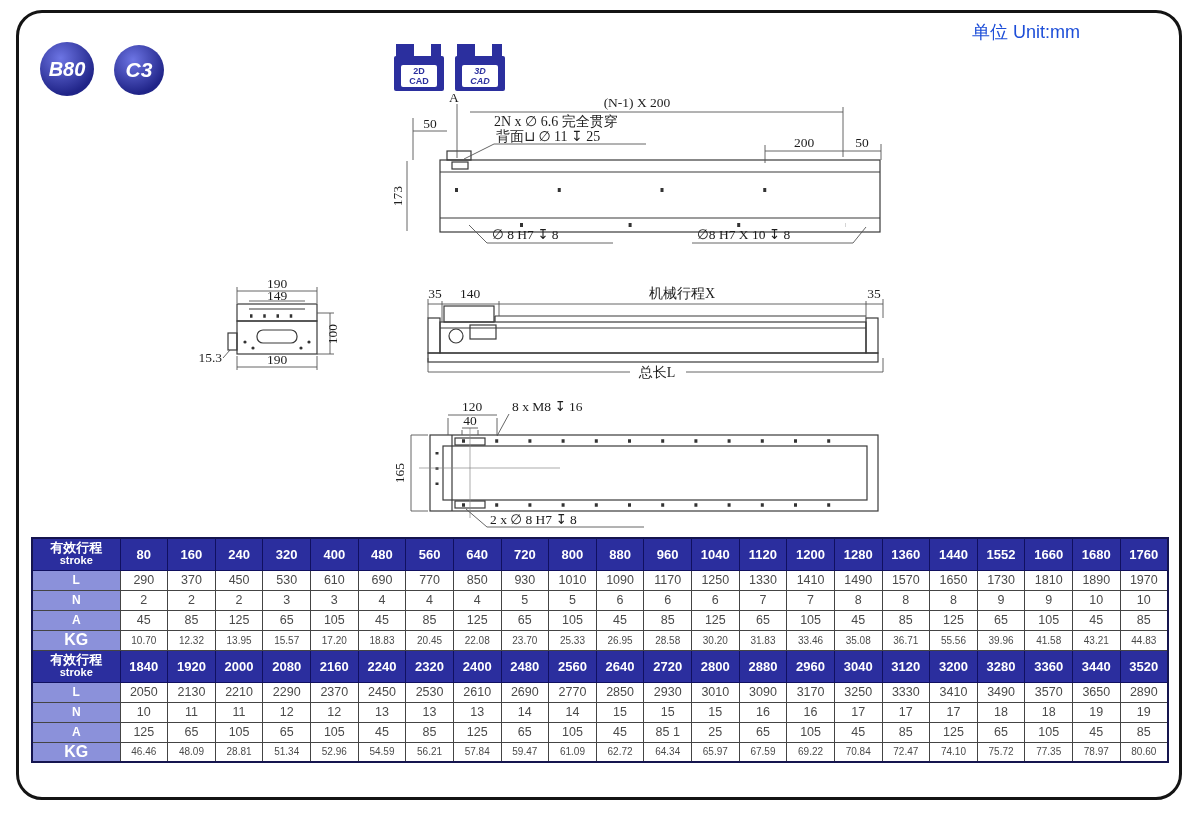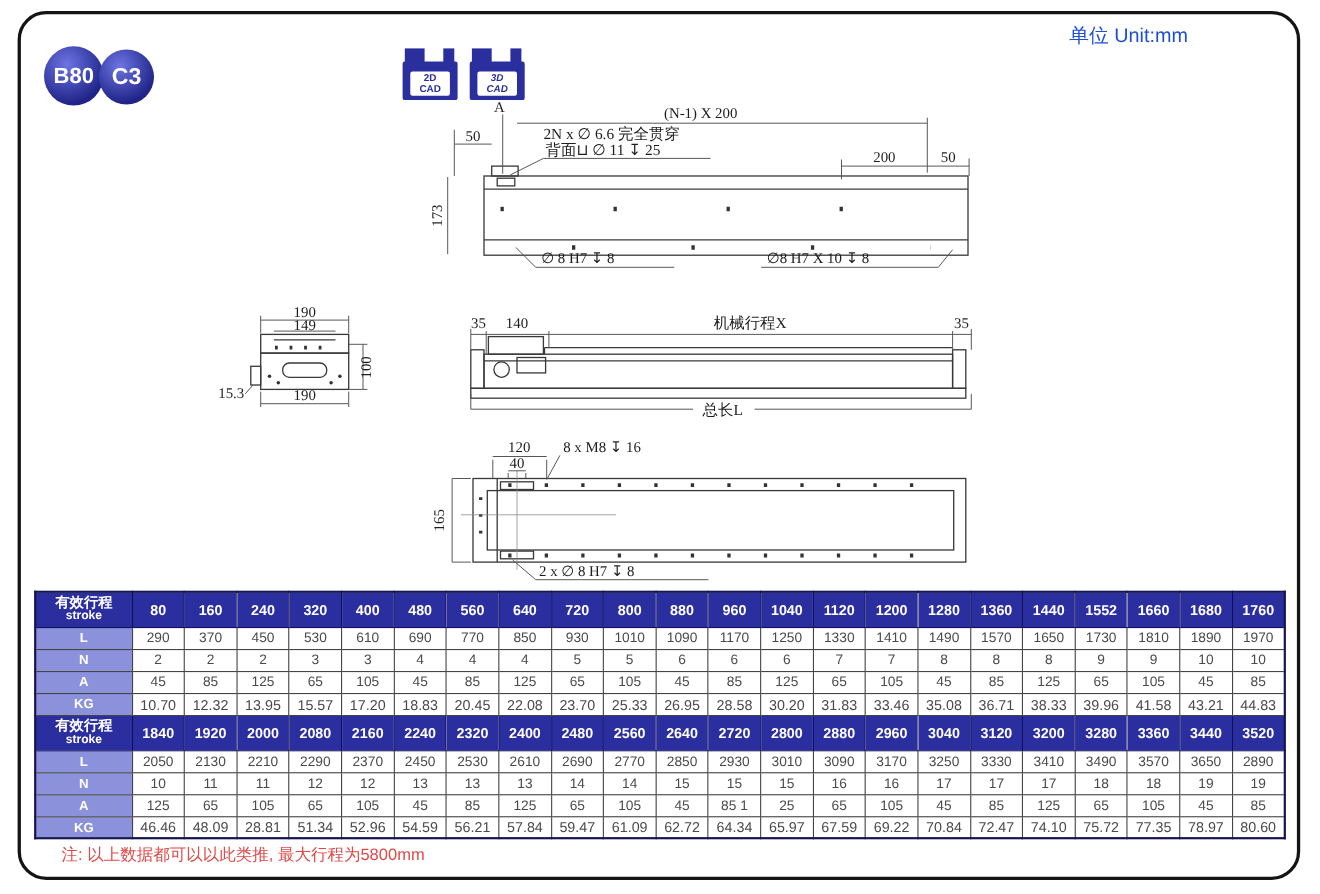--- a/index.html
+++ b/index.html
@@ -3,26 +3,26 @@
 <meta charset="utf-8">
 <style>
   :root{ --navy:#2b2e9e; --lav:#8b91da; --red:#dd4a48; --badge:#2b2f9e; }
   *{margin:0;padding:0;box-sizing:border-box;}
   html,body{width:1200px;height:813px;background:#fff;overflow:hidden;
     font-family:"Liberation Sans",sans-serif;}
   .canvas{position:relative;width:1200px;height:813px;background:#fff;}
   .frame{position:absolute;left:16px;top:10px;width:1166px;height:790px;
     border:3px solid #141414;border-radius:26px;}
   .badge{position:absolute;border-radius:50%;display:flex;align-items:center;justify-content:center;
-    color:#fff;font-weight:bold;background:radial-gradient(circle at 38% 30%,#6d75e4,#202488 72%);}
+    color:#fff;font-weight:bold;background:radial-gradient(circle at 38% 30%,#6d75e4,#202488 72%);font-style:italic;}
   .b80{left:40px;top:42px;width:54px;height:54px;font-size:20px;}
-  .c3{left:90px;top:45px;width:50px;height:50px;font-size:21px;}
+  .c3{left:114px;top:45px;width:50px;height:50px;font-size:21px;}
   .title{position:absolute;left:164px;top:55px;font-size:26px;color:#4c4c4c;letter-spacing:1px;}
   .unit{position:absolute;left:972px;top:20px;font-size:18px;color:#1d4ed8;}
-  .cad-btn{position:absolute;top:44px;width:50px;height:47px;cursor:pointer;}
+  .cad-btn{position:absolute;top:44px;width:50px;height:47px;cursor:pointer;margin-left:28px;}
   .cad-2d{left:366px;} .cad-3d{left:427px;font-style:italic;}
   .cad-btn .cadbody{position:absolute;left:0;right:0;top:12px;bottom:0;background:var(--badge);border-radius:2px;}
   .cad-btn .tabL{position:absolute;left:2px;top:0;width:18px;height:14px;background:var(--badge);}
   .cad-btn .tabR{position:absolute;right:3px;top:0;width:10px;height:14px;background:var(--badge);}
   .cad-btn .cadtext{position:absolute;left:7px;top:21px;width:36px;height:22px;background:#fff;border-radius:2px;
     display:flex;flex-direction:column;align-items:center;justify-content:center;
     font-weight:bold;font-size:9px;line-height:10px;color:var(--badge);}
   svg.draw{position:absolute;left:0;top:0;pointer-events:none;}
   .dt{font-family:"Liberation Serif","DejaVu Sans",serif;font-size:13.5px;fill:#1d1d1d;}
   .dtc{font-family:"Liberation Serif","DejaVu Sans",serif;font-size:14px;fill:#1d1d1d;}
@@ -33,22 +33,22 @@
   .tablewrap{position:absolute;left:31px;top:537px;}
   table{border-collapse:collapse;table-layout:fixed;width:1138px;border:2px solid #15154f;}
   col.c0{width:88px;}
   td{border:1px solid #444;text-align:center;padding:0;height:20px;font-size:12.5px;color:#4a4a4a;
      white-space:nowrap;overflow:hidden;}
   tr.sec-hdr td{background:var(--navy);color:#fff;font-weight:bold;font-size:13px;height:32px;
      border:1px solid #101060;}
   td.corner{font-size:12px;line-height:13px;font-weight:bold;}
   td.corner .en{font-size:11px;font-weight:bold;}
   td.rlabel{background:var(--lav);color:#fff;font-weight:bold;font-size:12px;}
-  tr.row-kg td{font-size:13px;}
-  tr.row-kg td.rlabel{font-size:12px;}
+  tr.row-kg td{font-size:10px;}
+  tr.row-kg td.rlabel{font-size:16px;}
   .note{position:absolute;left:56px;top:768px;font-size:15px;color:var(--red);}
 </style>
 </head>
 <body>
 
 <div class="canvas">
   <div class="frame"></div>
 
   <div class="badge b80">
     <span>B80</span>
@@ -313,21 +313,21 @@
             <td>22.08</td>
             <td>23.70</td>
             <td>25.33</td>
             <td>26.95</td>
             <td>28.58</td>
             <td>30.20</td>
             <td>31.83</td>
             <td>33.46</td>
             <td>35.08</td>
             <td>36.71</td>
-            <td>38.33</td>
+            <td>55.56</td>
             <td>39.96</td>
             <td>41.58</td>
             <td>43.21</td>
             <td>44.83</td>
           </tr>
           <tr class="sec-hdr">
             <td class="corner">
               <div>有效行程</div>
               <div class="en">stroke</div>
             </td>
@@ -451,14 +451,13 @@
             <td>74.10</td>
             <td>75.72</td>
             <td>77.35</td>
             <td>78.97</td>
             <td>80.60</td>
           </tr>
         </tbody>
     </table>
   </div>
 
-  <div class="note">注: 以上数据都可以以此类推, 最大行程为5800mm</div>
 </div>
 
 </body></html>

